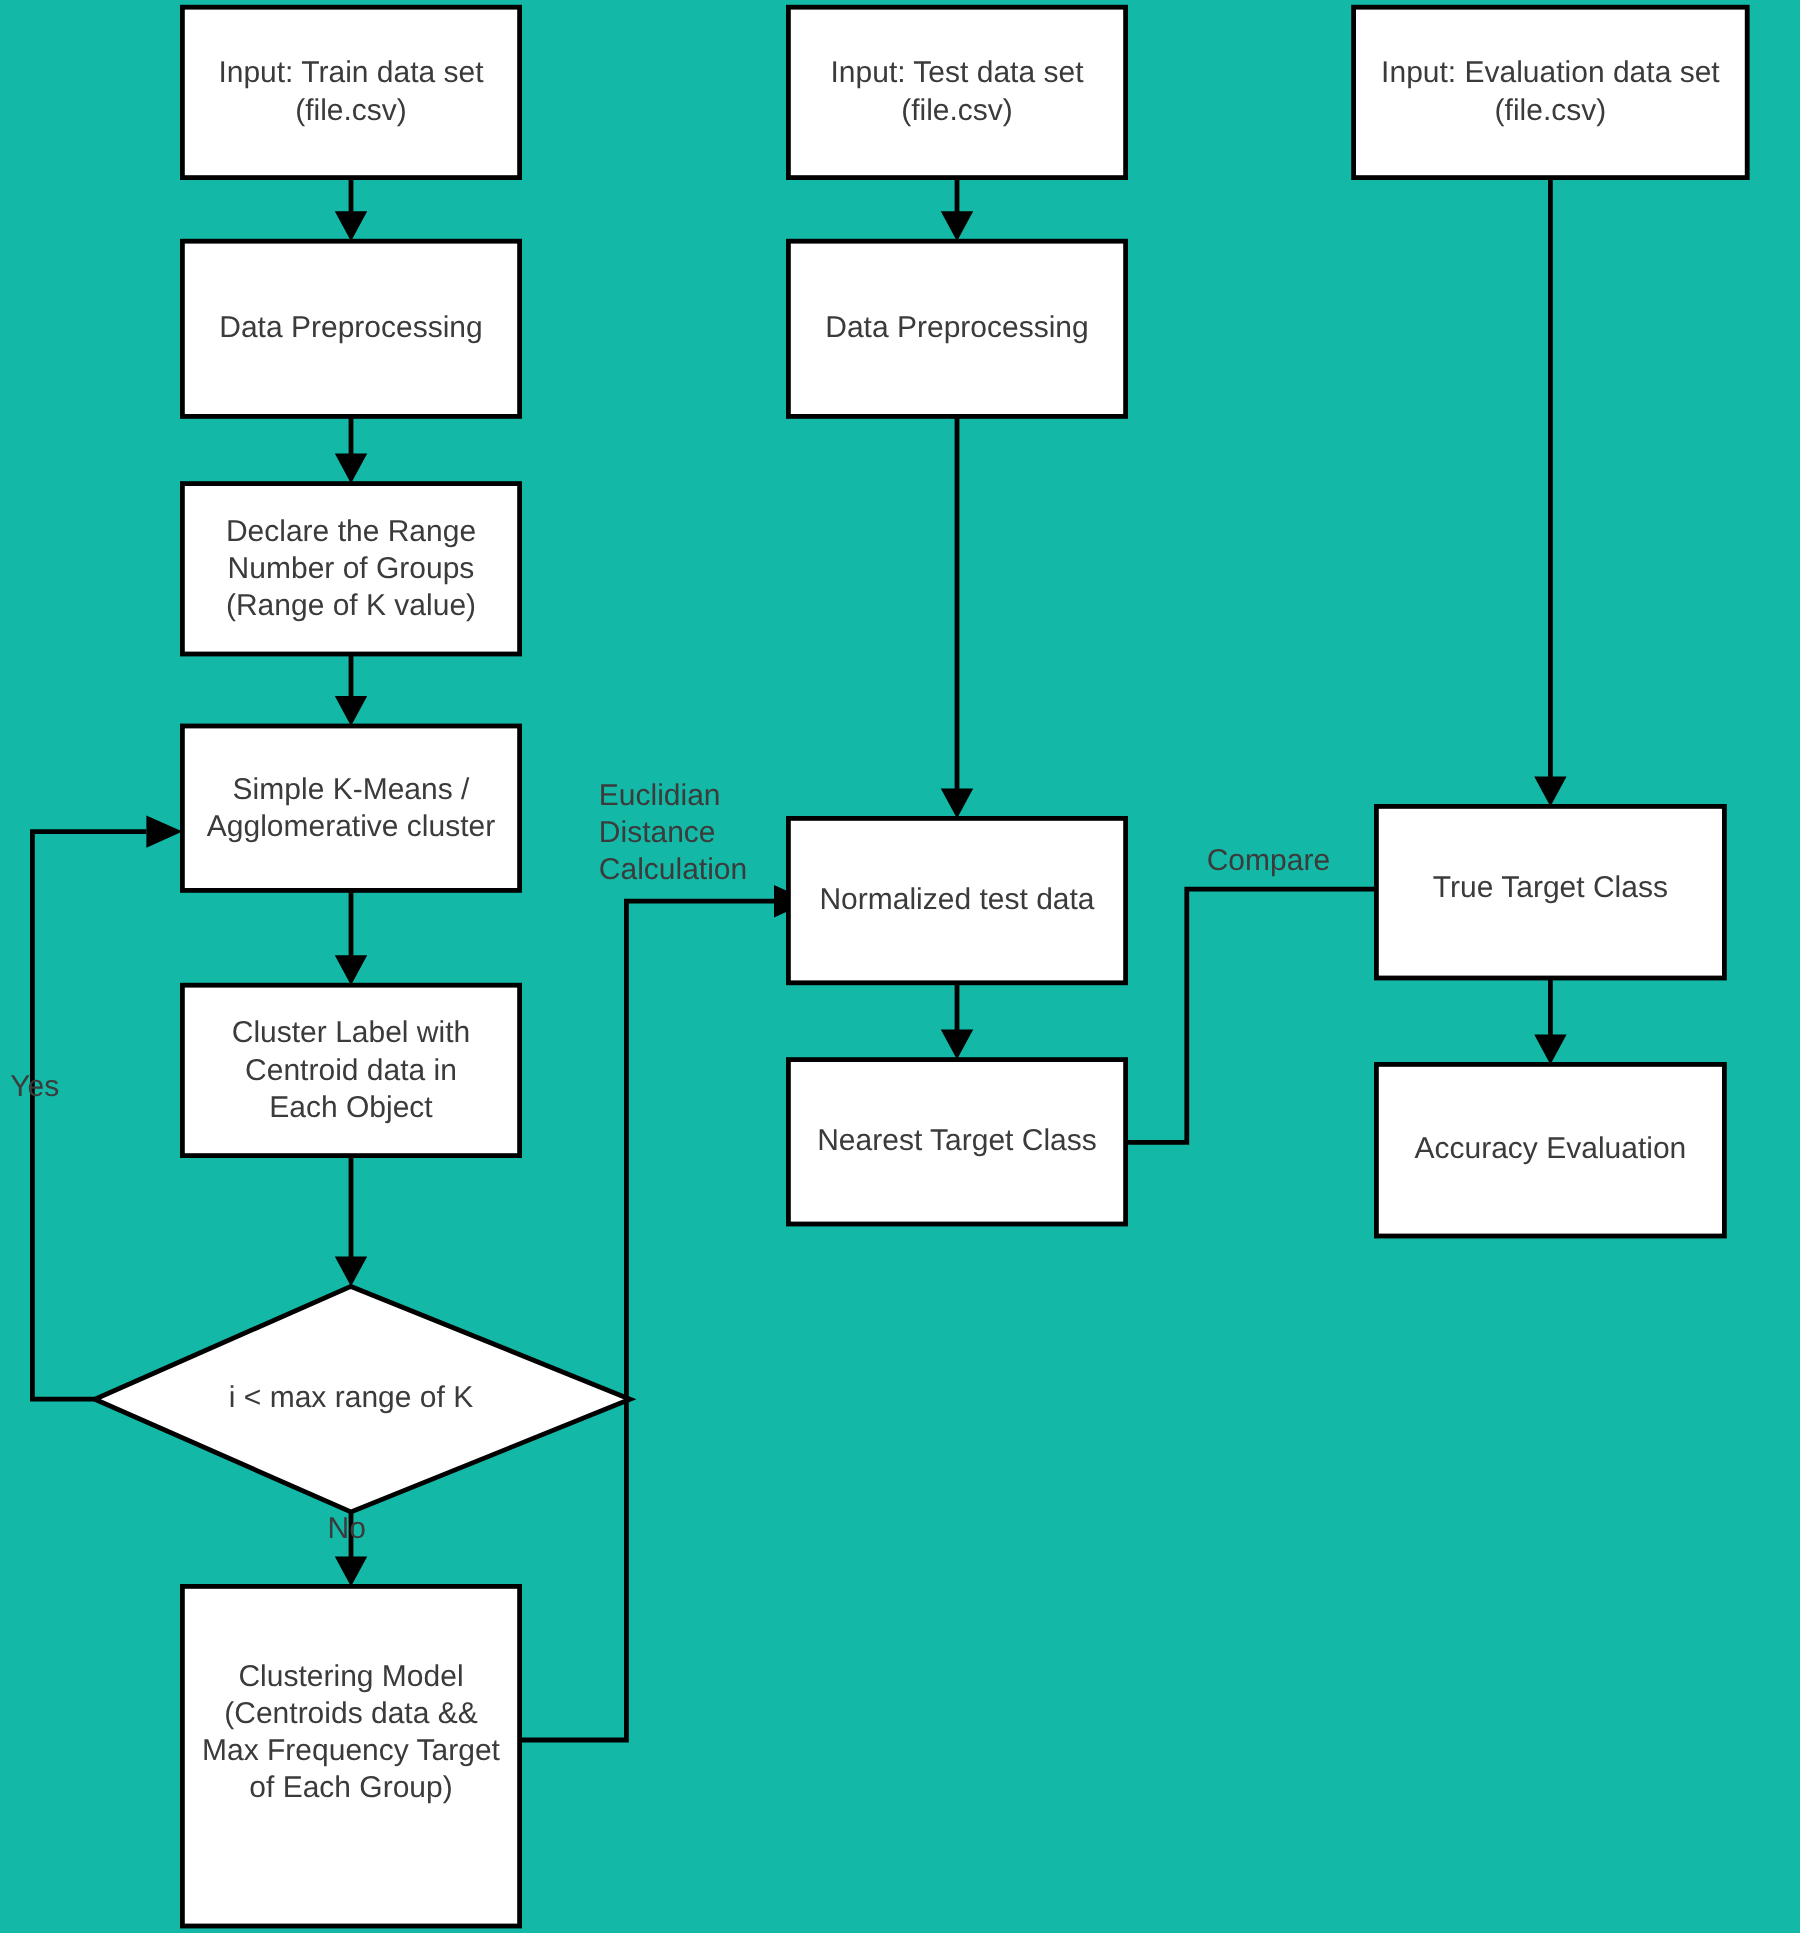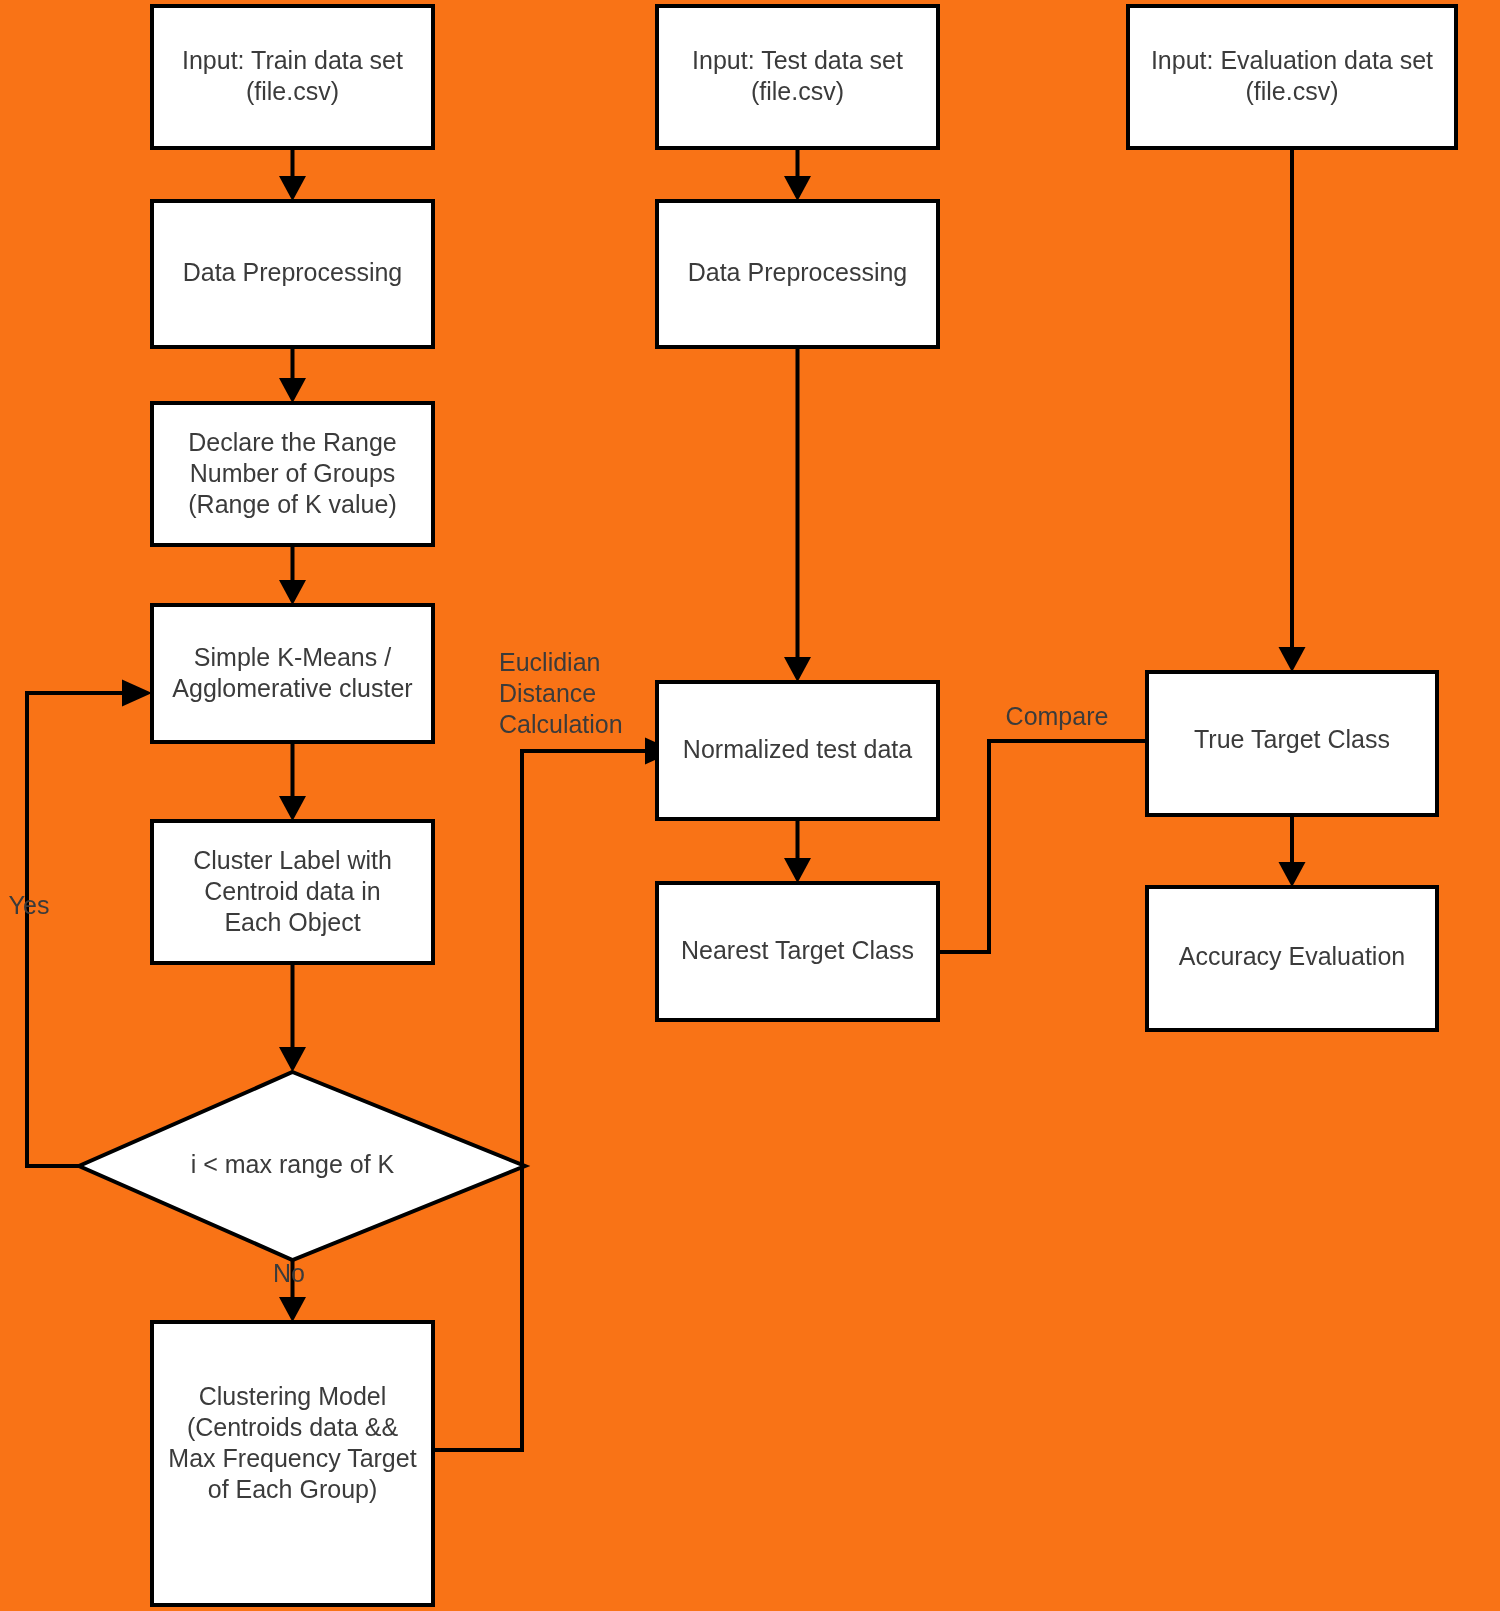--- a/index.html
+++ b/index.html
@@ -4,21 +4,21 @@
 <style>
   html, body {
     margin: 0;
     padding: 0;
     background: #ffffff;
   }
   #canvas-wrap {
     position: relative;
     width: 1500px;
     height: 1611px;
-    background: #f97316;
+    background: #14b8a6;
     overflow: hidden;
   }
   svg#flow {
     display: block;
     width: 1500px;
     height: 1611px;
   }
   .node-rect {
     fill: #ffffff;
     stroke: #000000;

